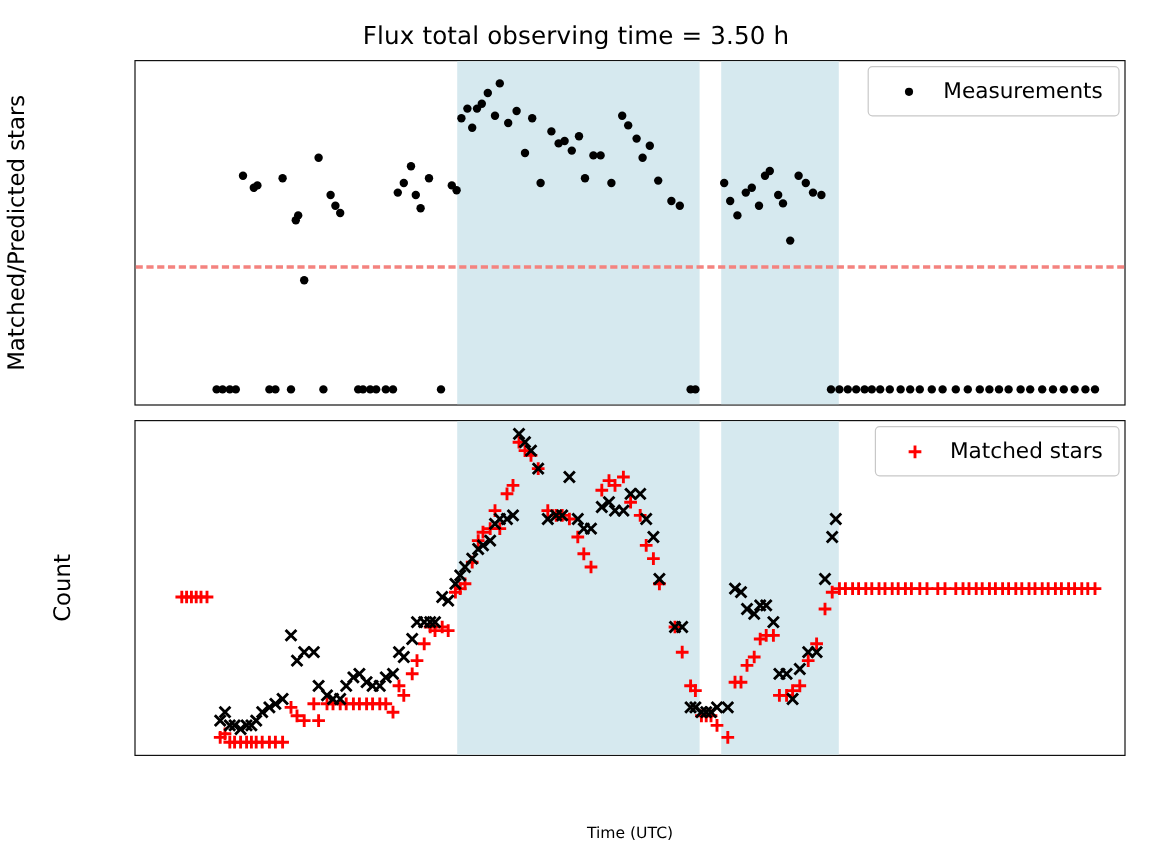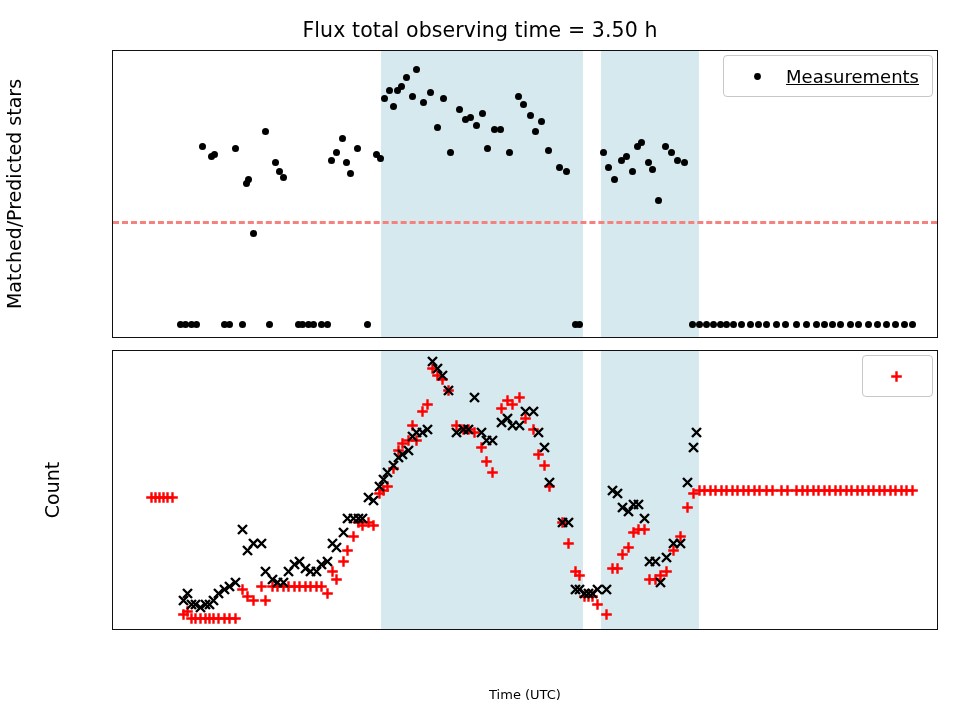--- a/index.html
+++ b/index.html
@@ -14,21 +14,21 @@
   .threshold{position:absolute;left:0;right:0;height:0;border-top:3px dashed #f4837f;}
   .pt-dot{position:absolute;width:7px;height:7px;margin-left:-3.5px;margin-top:-3.5px;border-radius:50%;background:#000;}
   .mk{position:absolute;width:13px;height:13px;margin-left:-6.5px;margin-top:-6.5px;}
   .mk svg{display:block;overflow:visible;}
   .ytickmark{position:absolute;left:-6px;width:6px;height:0;border-top:1.7px solid #111;}
   .xtickmark{position:absolute;top:100%;width:0;height:6px;border-left:1.7px solid #111;}
   #ylabel-top{position:absolute;left:14px;top:194px;transform:translate(-50%,-50%) rotate(-90deg);font-size:19px;white-space:nowrap;}
   #ylabel-bottom{position:absolute;left:52px;top:490px;transform:translate(-50%,-50%) rotate(-90deg);font-size:19px;white-space:nowrap;}
   #xlabel{position:absolute;left:525px;top:687px;transform:translateX(-50%);font-size:13px;white-space:nowrap;}
   .legend{position:absolute;background:#fff;border:1px solid #c8c8c8;border-radius:4px;padding:7px 13px 7px 10px;}
-  .legend-row{display:flex;align-items:center;height:26px;text-decoration:underline;}
+  .legend-row{display:flex;align-items:center;height:26px;}
   .legend-key{width:46px;display:flex;align-items:center;justify-content:center;flex:none;}
   .legend-label{font-size:18px;white-space:nowrap;padding-left:6px;}
   .dash-key{width:40px;height:0;border-top:3px dashed #f4837f;}
   #legend-top{right:4px;top:4px;}
   #legend-bottom{right:4px;top:4px;}
 </style>
 </head>
 <body>
 
 <div id="figure">
@@ -1345,17 +1345,18 @@
         <div class="xtickmark" style="left: 686.667px;"></div>
         <div class="xtickmark" style="left: 769.067px;"></div>
       </div>
     <div class="legend" id="legend-bottom">
         <div class="legend-row">
           <div class="legend-key">
             <svg width="13" height="13" viewBox="0 0 13 13">
               <path d="M6.5 1.2 V11.8 M1.2 6.5 H11.8" stroke="#ff0000" stroke-width="2.4" fill="none"></path>
             </svg>
           </div>
+          <div class="legend-label">Matched stars</div>
         </div>
       </div>
   </div>
 
 </div>
 
 </body></html>

